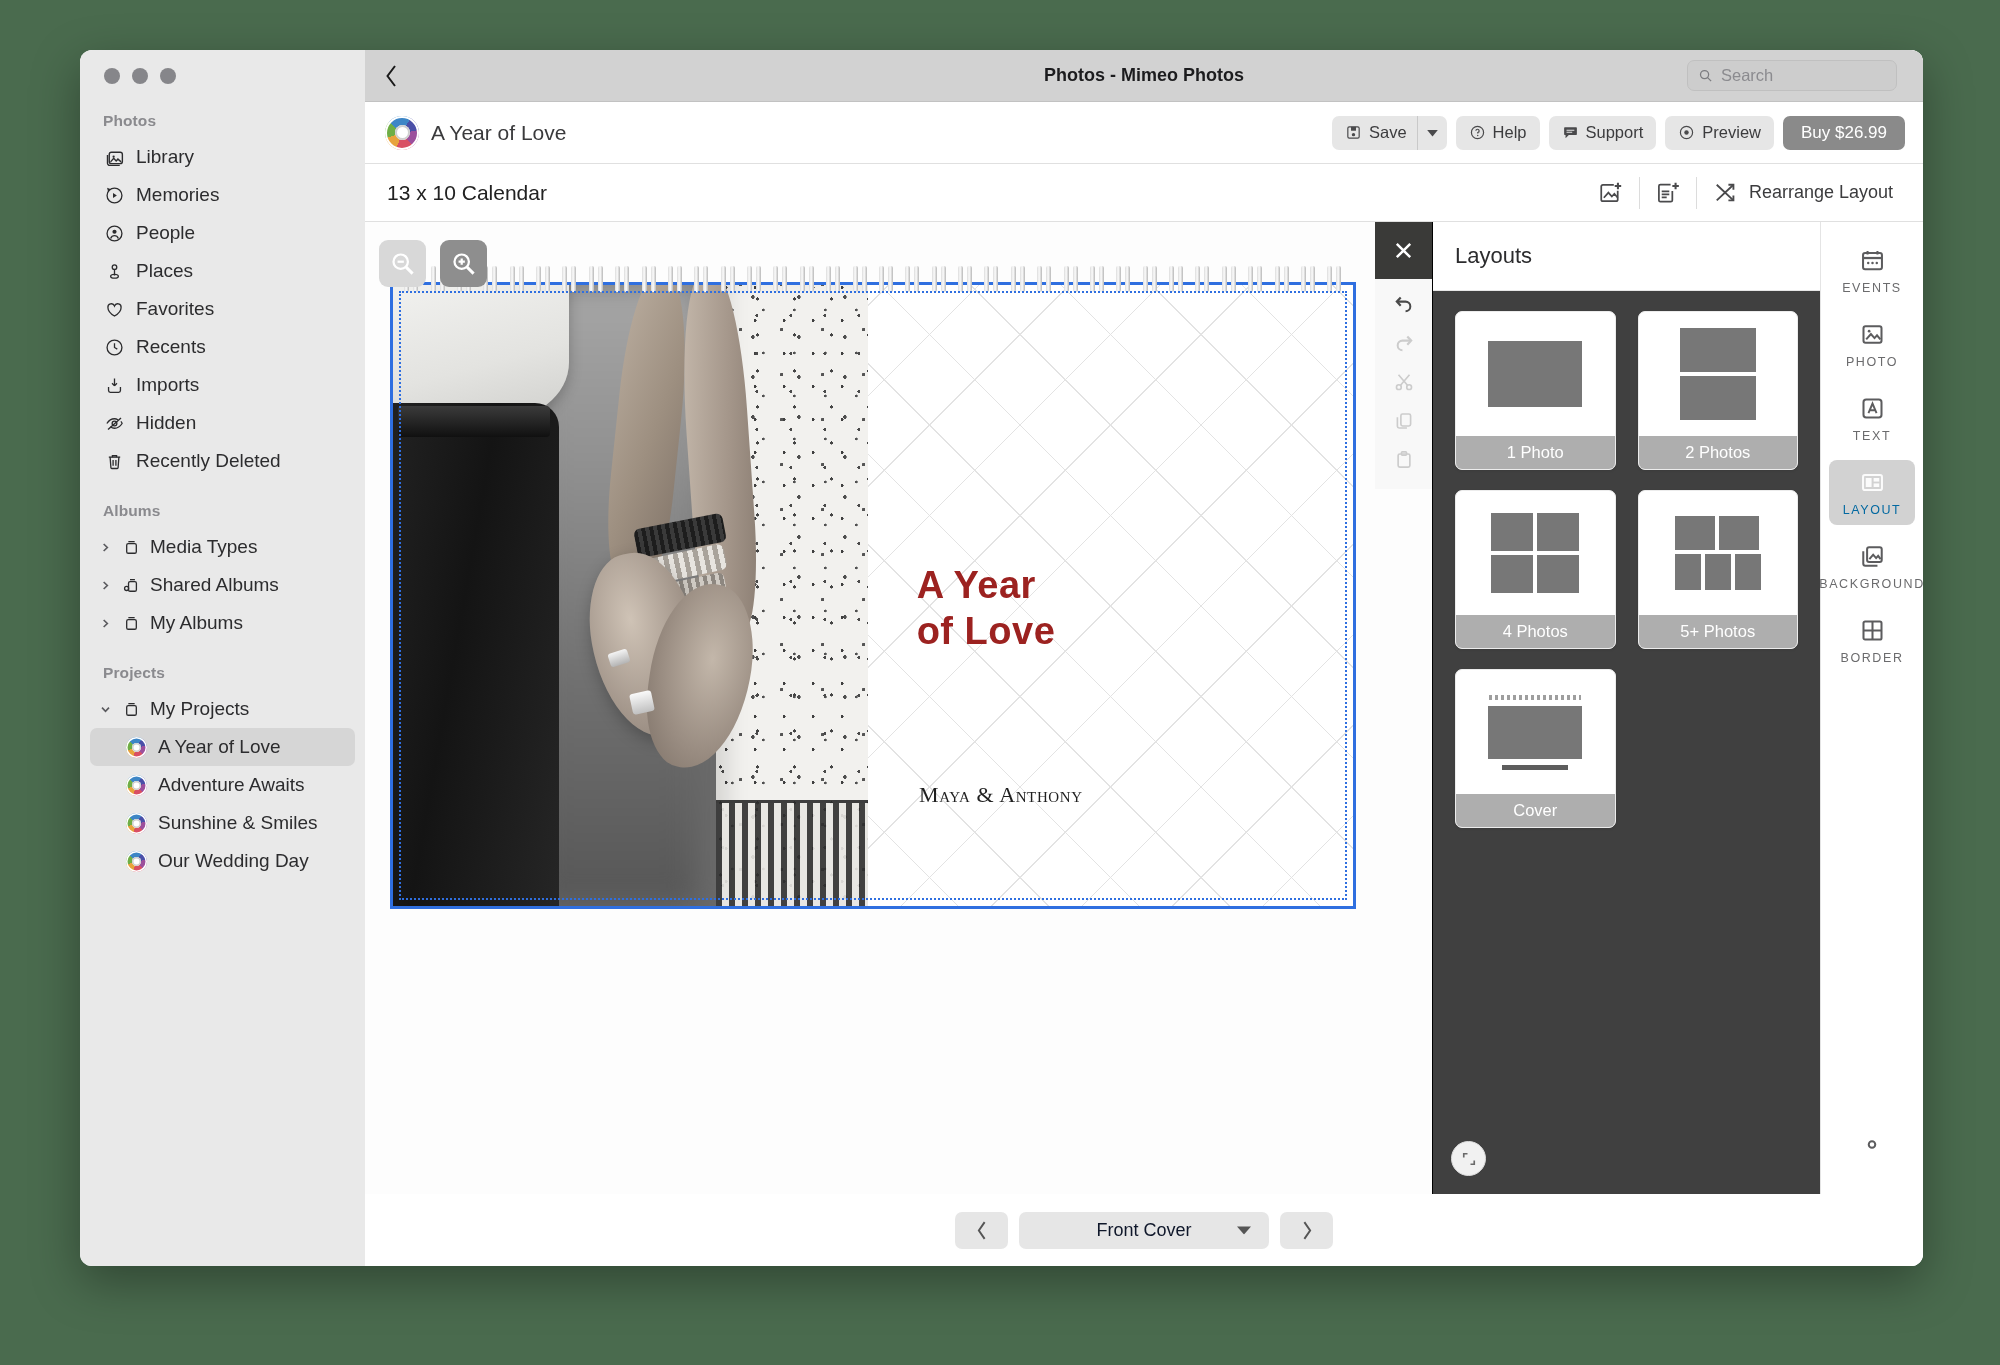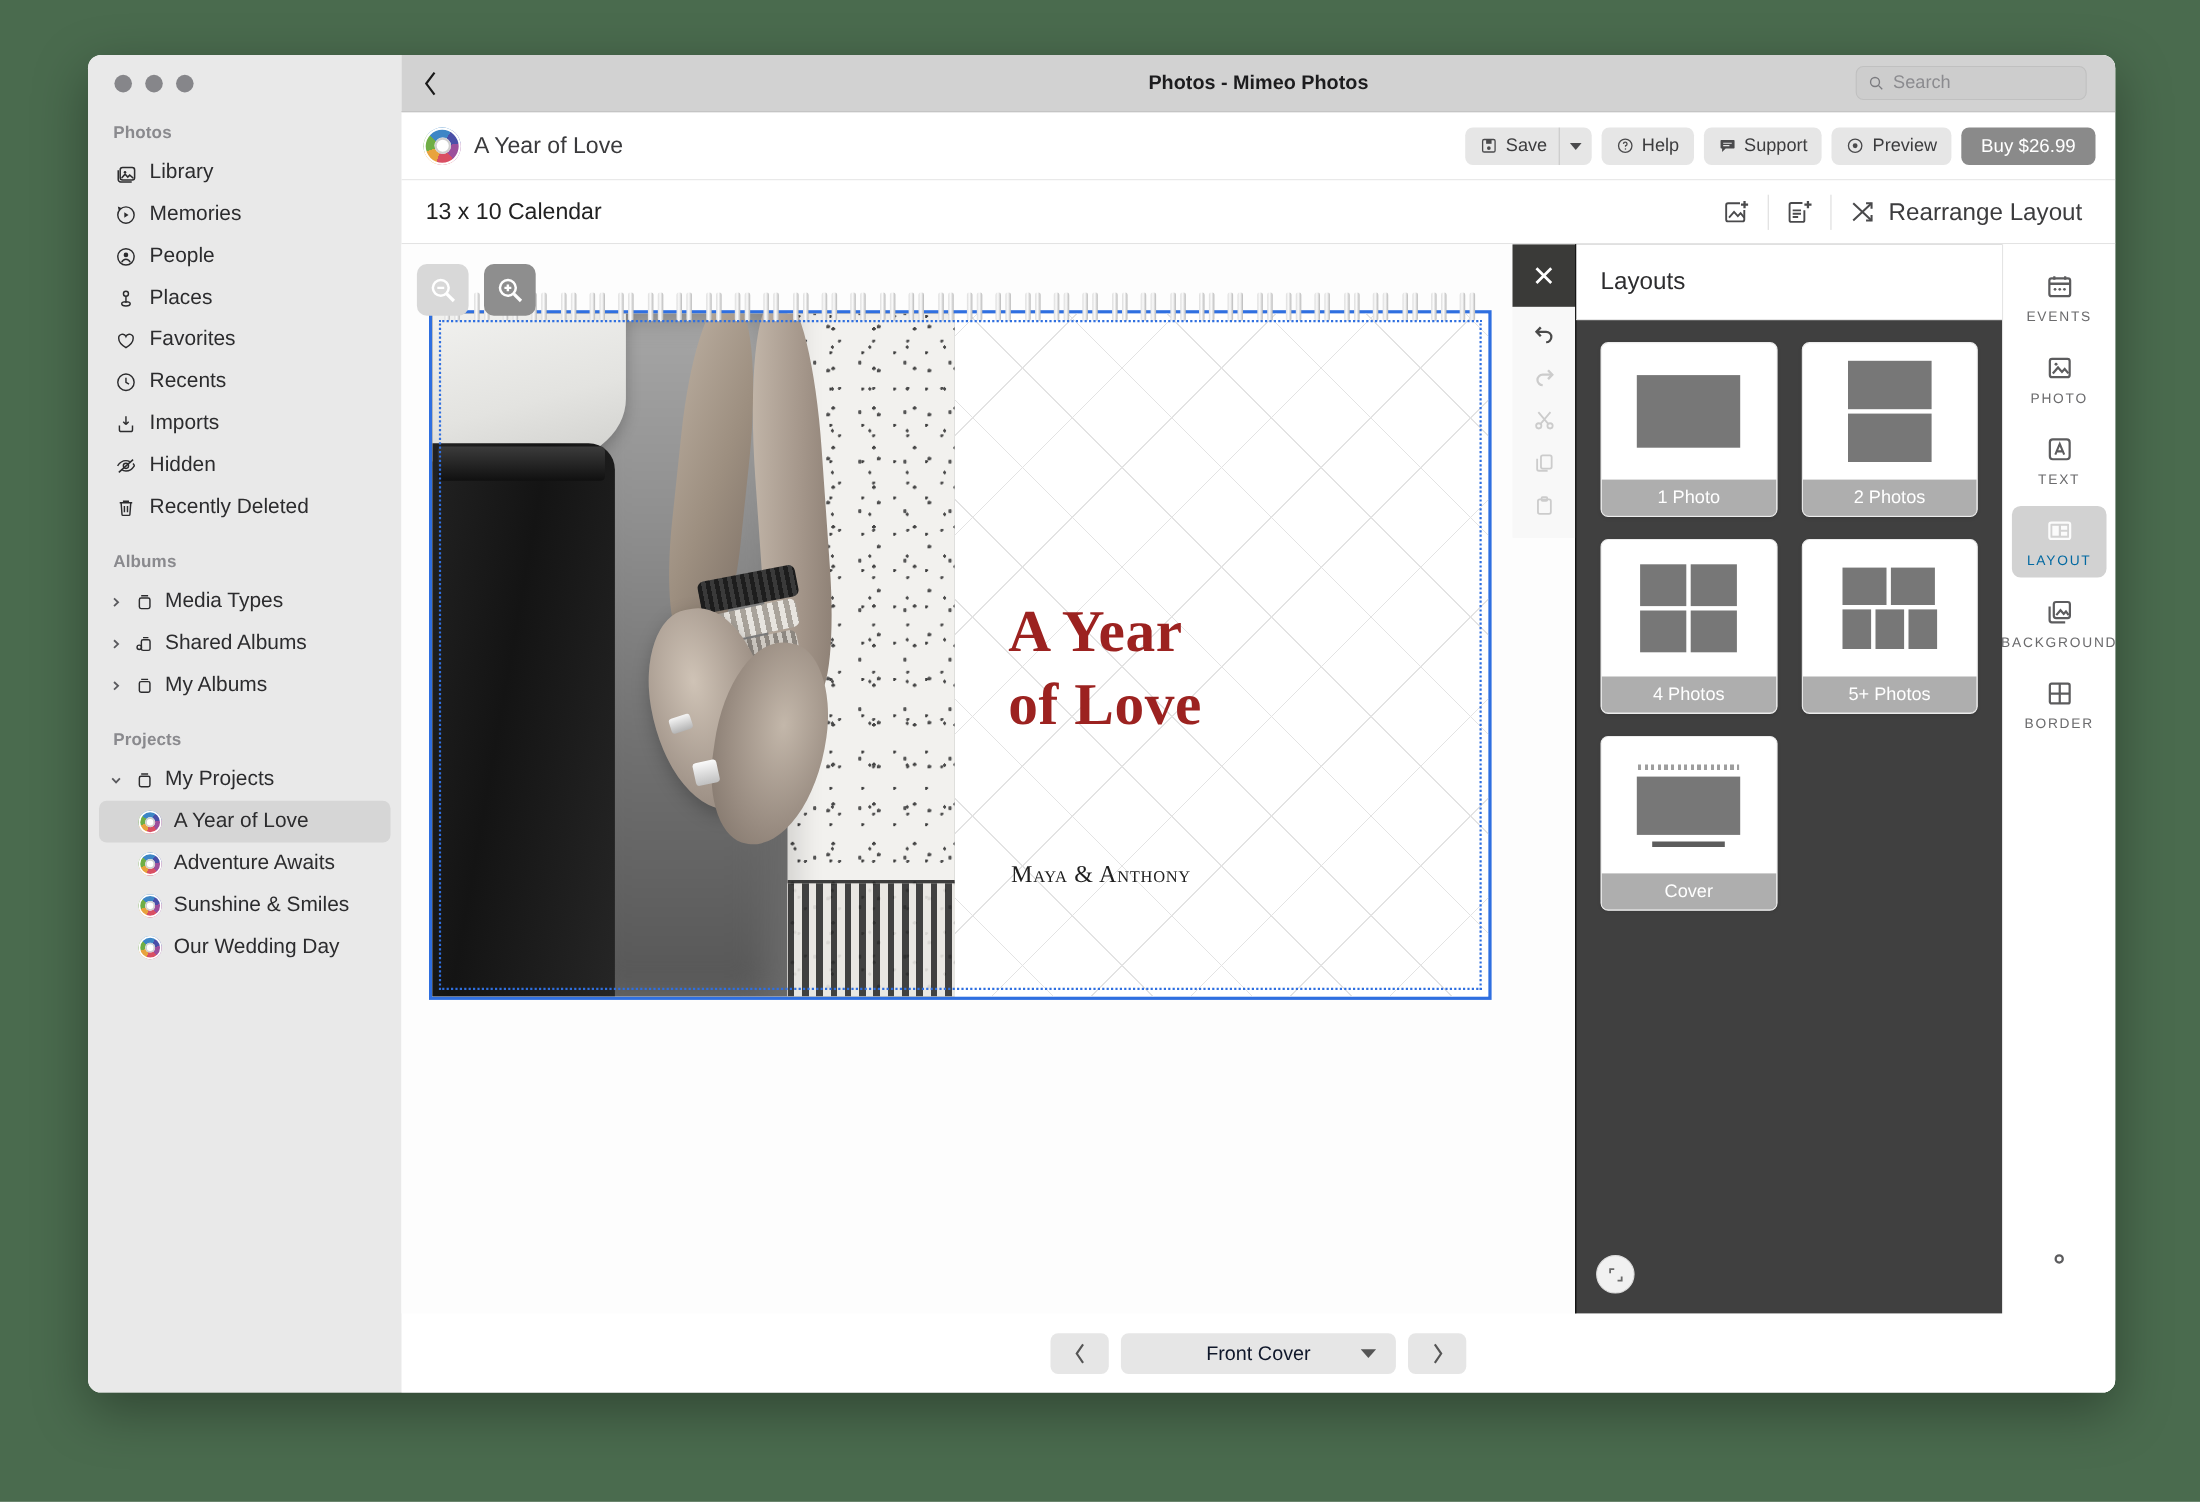--- a/index.html
+++ b/index.html
@@ -189,21 +189,21 @@
   }
   .size-label { font-size: 21px; color: #222; }
   .sb-icon-btn {
     width: 56px; height: 44px; display:flex; align-items:center; justify-content:center;
     color: #4a4a4c; cursor: pointer;
   }
   .sb-icon-btn svg { width: 26px; height: 26px; display:block; }
   .vdiv { width:1px; height:32px; background:#dcdcdc; }
   .rearrange {
     display:flex; align-items:center; gap:11px; padding: 0 14px 0 16px;
-    font-size: 22px; color:#3c3c3e; cursor:pointer;
+    font-size: 18px; color:#3c3c3e; cursor:pointer;
   }
   .rearrange svg { width: 25px; height: 25px; display:block; color:#4a4a4c; }
 
   
   .canvas-region { flex: 1; display: flex; min-height: 0; position: relative; }
 
   .canvas {
     flex: 1; position: relative; min-width: 0;
     background: #fdfdfd;
     overflow: hidden;
@@ -256,23 +256,23 @@
   .text-half {
     flex: 1; position: relative;
     background-color: #ffffff;
     background-image:
       repeating-linear-gradient(45deg, transparent 0 63px, #e3e3e3 63px 64px),
       repeating-linear-gradient(-45deg, transparent 0 63px, #e3e3e3 63px 64px);
   }
   .cover-title {
     position: absolute; left: 10%; top: 52%;
     transform: translateY(-50%);
-    font-family: Liberation Serif, serif;
+    font-family: Liberation Sans, sans-serif;
     font-weight: bold;
-    font-size: 54px;
+    font-size: 38px;
     line-height: 1.22;
     color: #9c2220;
     letter-spacing: .5px;
   }
   .cover-sub {
     position: absolute; left: 10.5%; top: 80%;
     font-family: "Liberation Serif", serif;
     font-size: 22px;
     color: #1f1f1f;
     letter-spacing: .6px;

